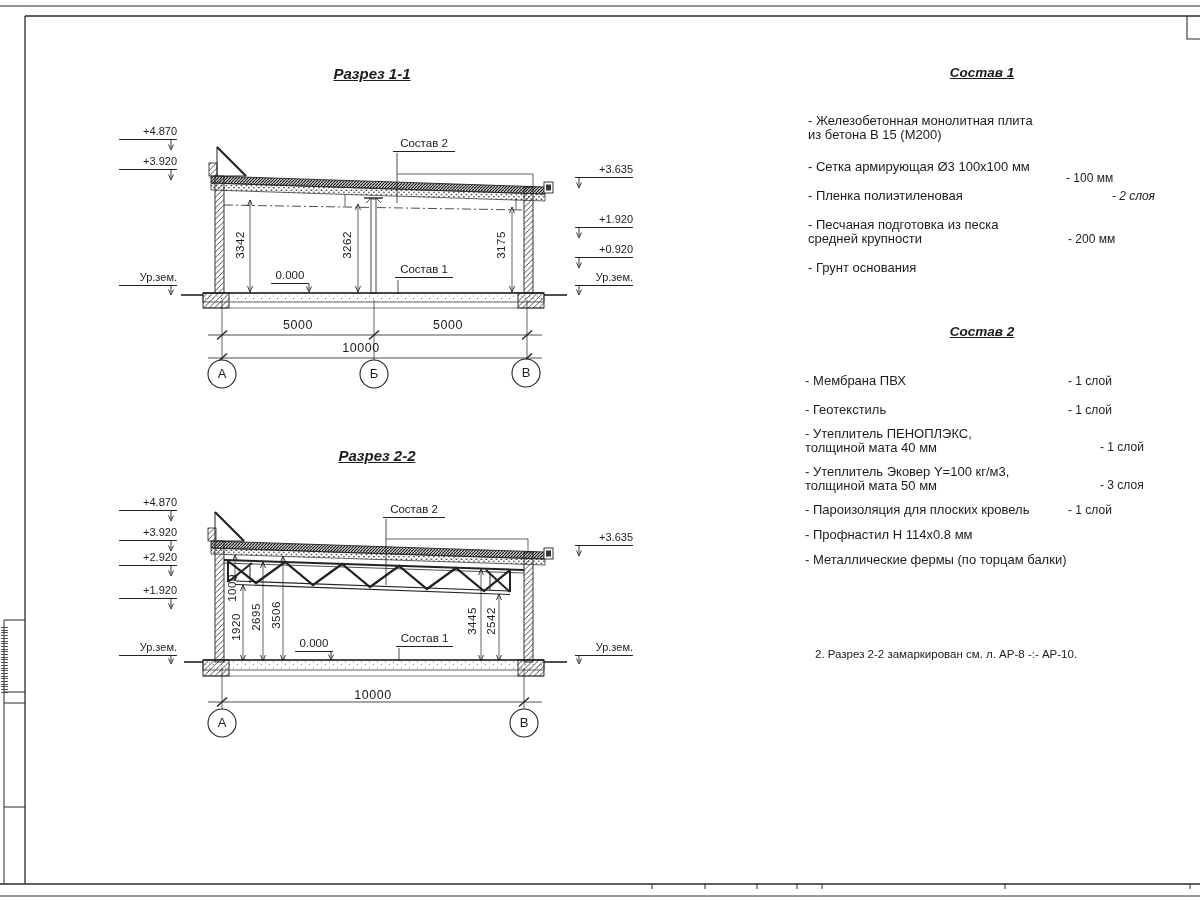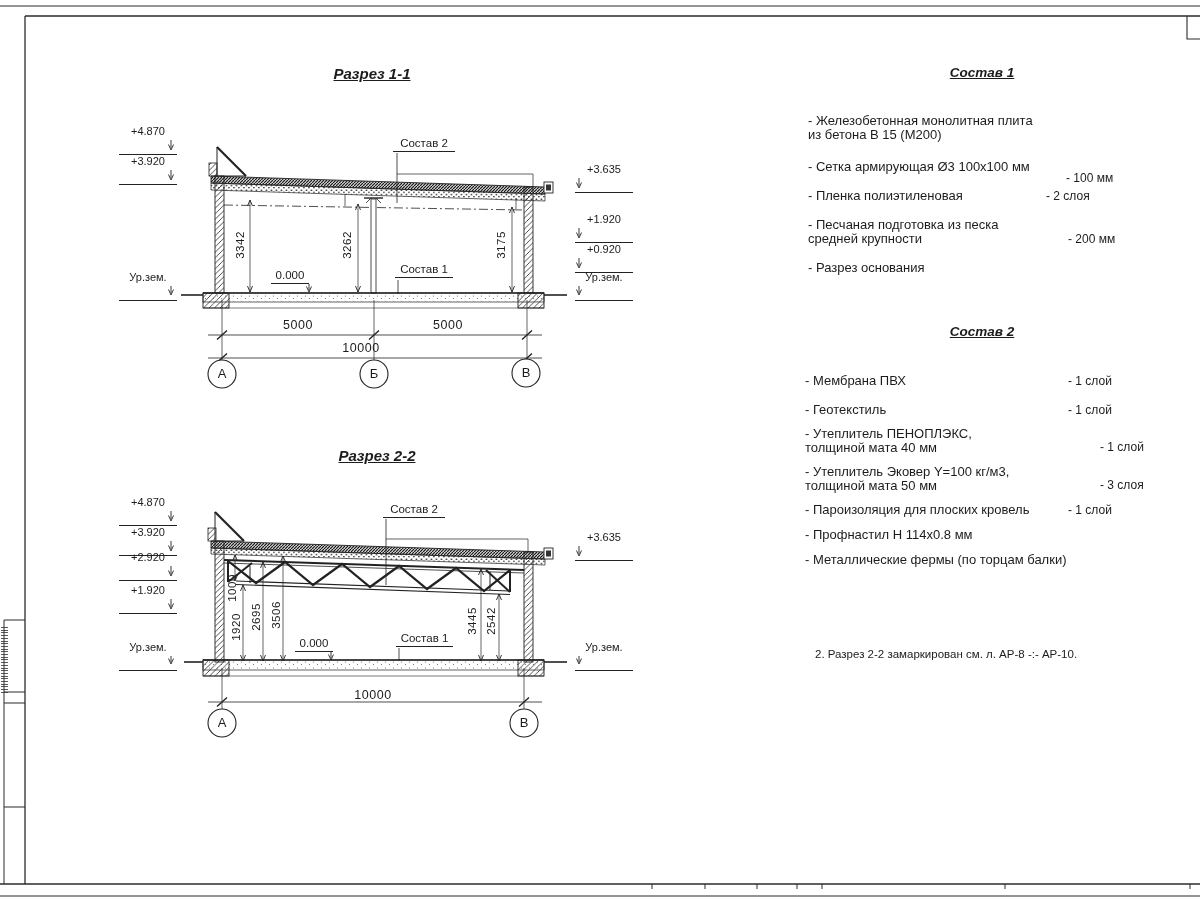--- a/index.html
+++ b/index.html
@@ -2,21 +2,21 @@
 <html><head>
 <meta charset="utf-8">
 <style>
   html,body{margin:0;padding:0;background:#e8e8e8;}
   .sheet{position:relative;width:1200px;height:900px;background:#ffffff;overflow:hidden;
          font-family:"Liberation Sans", sans-serif;color:#1c1c1c;}
   svg.lines{position:absolute;left:0;top:0;}
   .lbl{position:absolute;white-space:pre-line;}
   .sec-title{font-size:15px;font-weight:bold;font-style:italic;text-decoration:underline;text-align:center;}
   .list-title{font-size:13.5px;font-weight:bold;font-style:italic;text-decoration:underline;text-align:center;}
-  .elev{font-size:11px;text-align:center;border-bottom:1.2px solid #222;padding-bottom:17px;line-height:12px;width:58px;}
+  .elev{font-size:11px;text-align:right;border-bottom:1.2px solid #222;padding-bottom:2px;line-height:12px;width:58px;}
   .shelf{font-size:11.5px;border-bottom:1px solid #222;padding-bottom:2px;line-height:11px;text-align:center;}
   .vdim{width:44px;height:12px;font-size:11.5px;line-height:12px;text-align:center;transform:rotate(-90deg);letter-spacing:.5px;}
   .hdim{font-size:12.5px;text-align:center;letter-spacing:.5px;}
   .axis{width:30px;height:14px;font-size:13px;line-height:14px;text-align:center;}
   .li-text{font-size:13px;line-height:13.5px;}
   .li-val{font-size:12px;line-height:13px;white-space:nowrap;}
   .note{font-size:11.5px;line-height:15px;}
   .vtext{width:7px;background:repeating-linear-gradient(180deg,#3a3a3a 0 1px,transparent 1px 2.7px);opacity:.85;}
 </style>
 </head>
@@ -277,25 +277,25 @@
 
 <div class="lbl axis" style="left:207px;top:716px;">А</div>
 <div class="lbl axis" style="left:509px;top:716px;">В</div>
 
 <div class="lbl list-title" style="left:922px;top:65px;width:120px;">Состав 1</div>
 <div class="lbl li-text" style="left:808px;top:114px;width:250px;">- Железобетонная  монолитная плита
   из бетона В 15 (М200)</div>
 <div class="lbl li-val" style="left:1066px;top:129px;margin-top:43px;">- 100 мм</div>
 <div class="lbl li-text" style="left:808px;top:160px;width:260px;">- Сетка армирующая Ø3 100х100 мм</div>
 <div class="lbl li-text" style="left:808px;top:189px;width:250px;">- Пленка полиэтиленовая</div>
-<div class="lbl li-val" style="left:1046px;top:190px;">-  2 слоя</div>
+<div class="lbl li-val" style="left:1112px;top:190px;font-style:italic;">-  2 слоя</div>
 <div class="lbl li-text" style="left:808px;top:218px;width:250px;">- Песчаная подготовка из песка
   средней крупности</div>
 <div class="lbl li-val" style="left:1068px;top:233px;">- 200 мм</div>
-<div class="lbl li-text" style="left:808px;top:261px;width:250px;">- Разрез основания</div>
+<div class="lbl li-text" style="left:808px;top:261px;width:250px;">- Грунт основания</div>
 
 <div class="lbl list-title" style="left:922px;top:324px;width:120px;">Состав 2</div>
 <div class="lbl li-text" style="left:805px;top:374px;width:250px;">- Мембрана ПВХ</div>
 <div class="lbl li-val" style="left:1068px;top:375px;">- 1 слой</div>
 <div class="lbl li-text" style="left:805px;top:403px;width:250px;">- Геотекстиль</div>
 <div class="lbl li-val" style="left:1068px;top:404px;">- 1 слой</div>
 <div class="lbl li-text" style="left:805px;top:427px;width:250px;">- Утеплитель ПЕНОПЛЭКС,
   толщиной мата 40 мм</div>
 <div class="lbl li-val" style="left:1100px;top:441px;">- 1 слой</div>
 <div class="lbl li-text" style="left:805px;top:465px;width:260px;">- Утеплитель Эковер Y=100 кг/м3,

